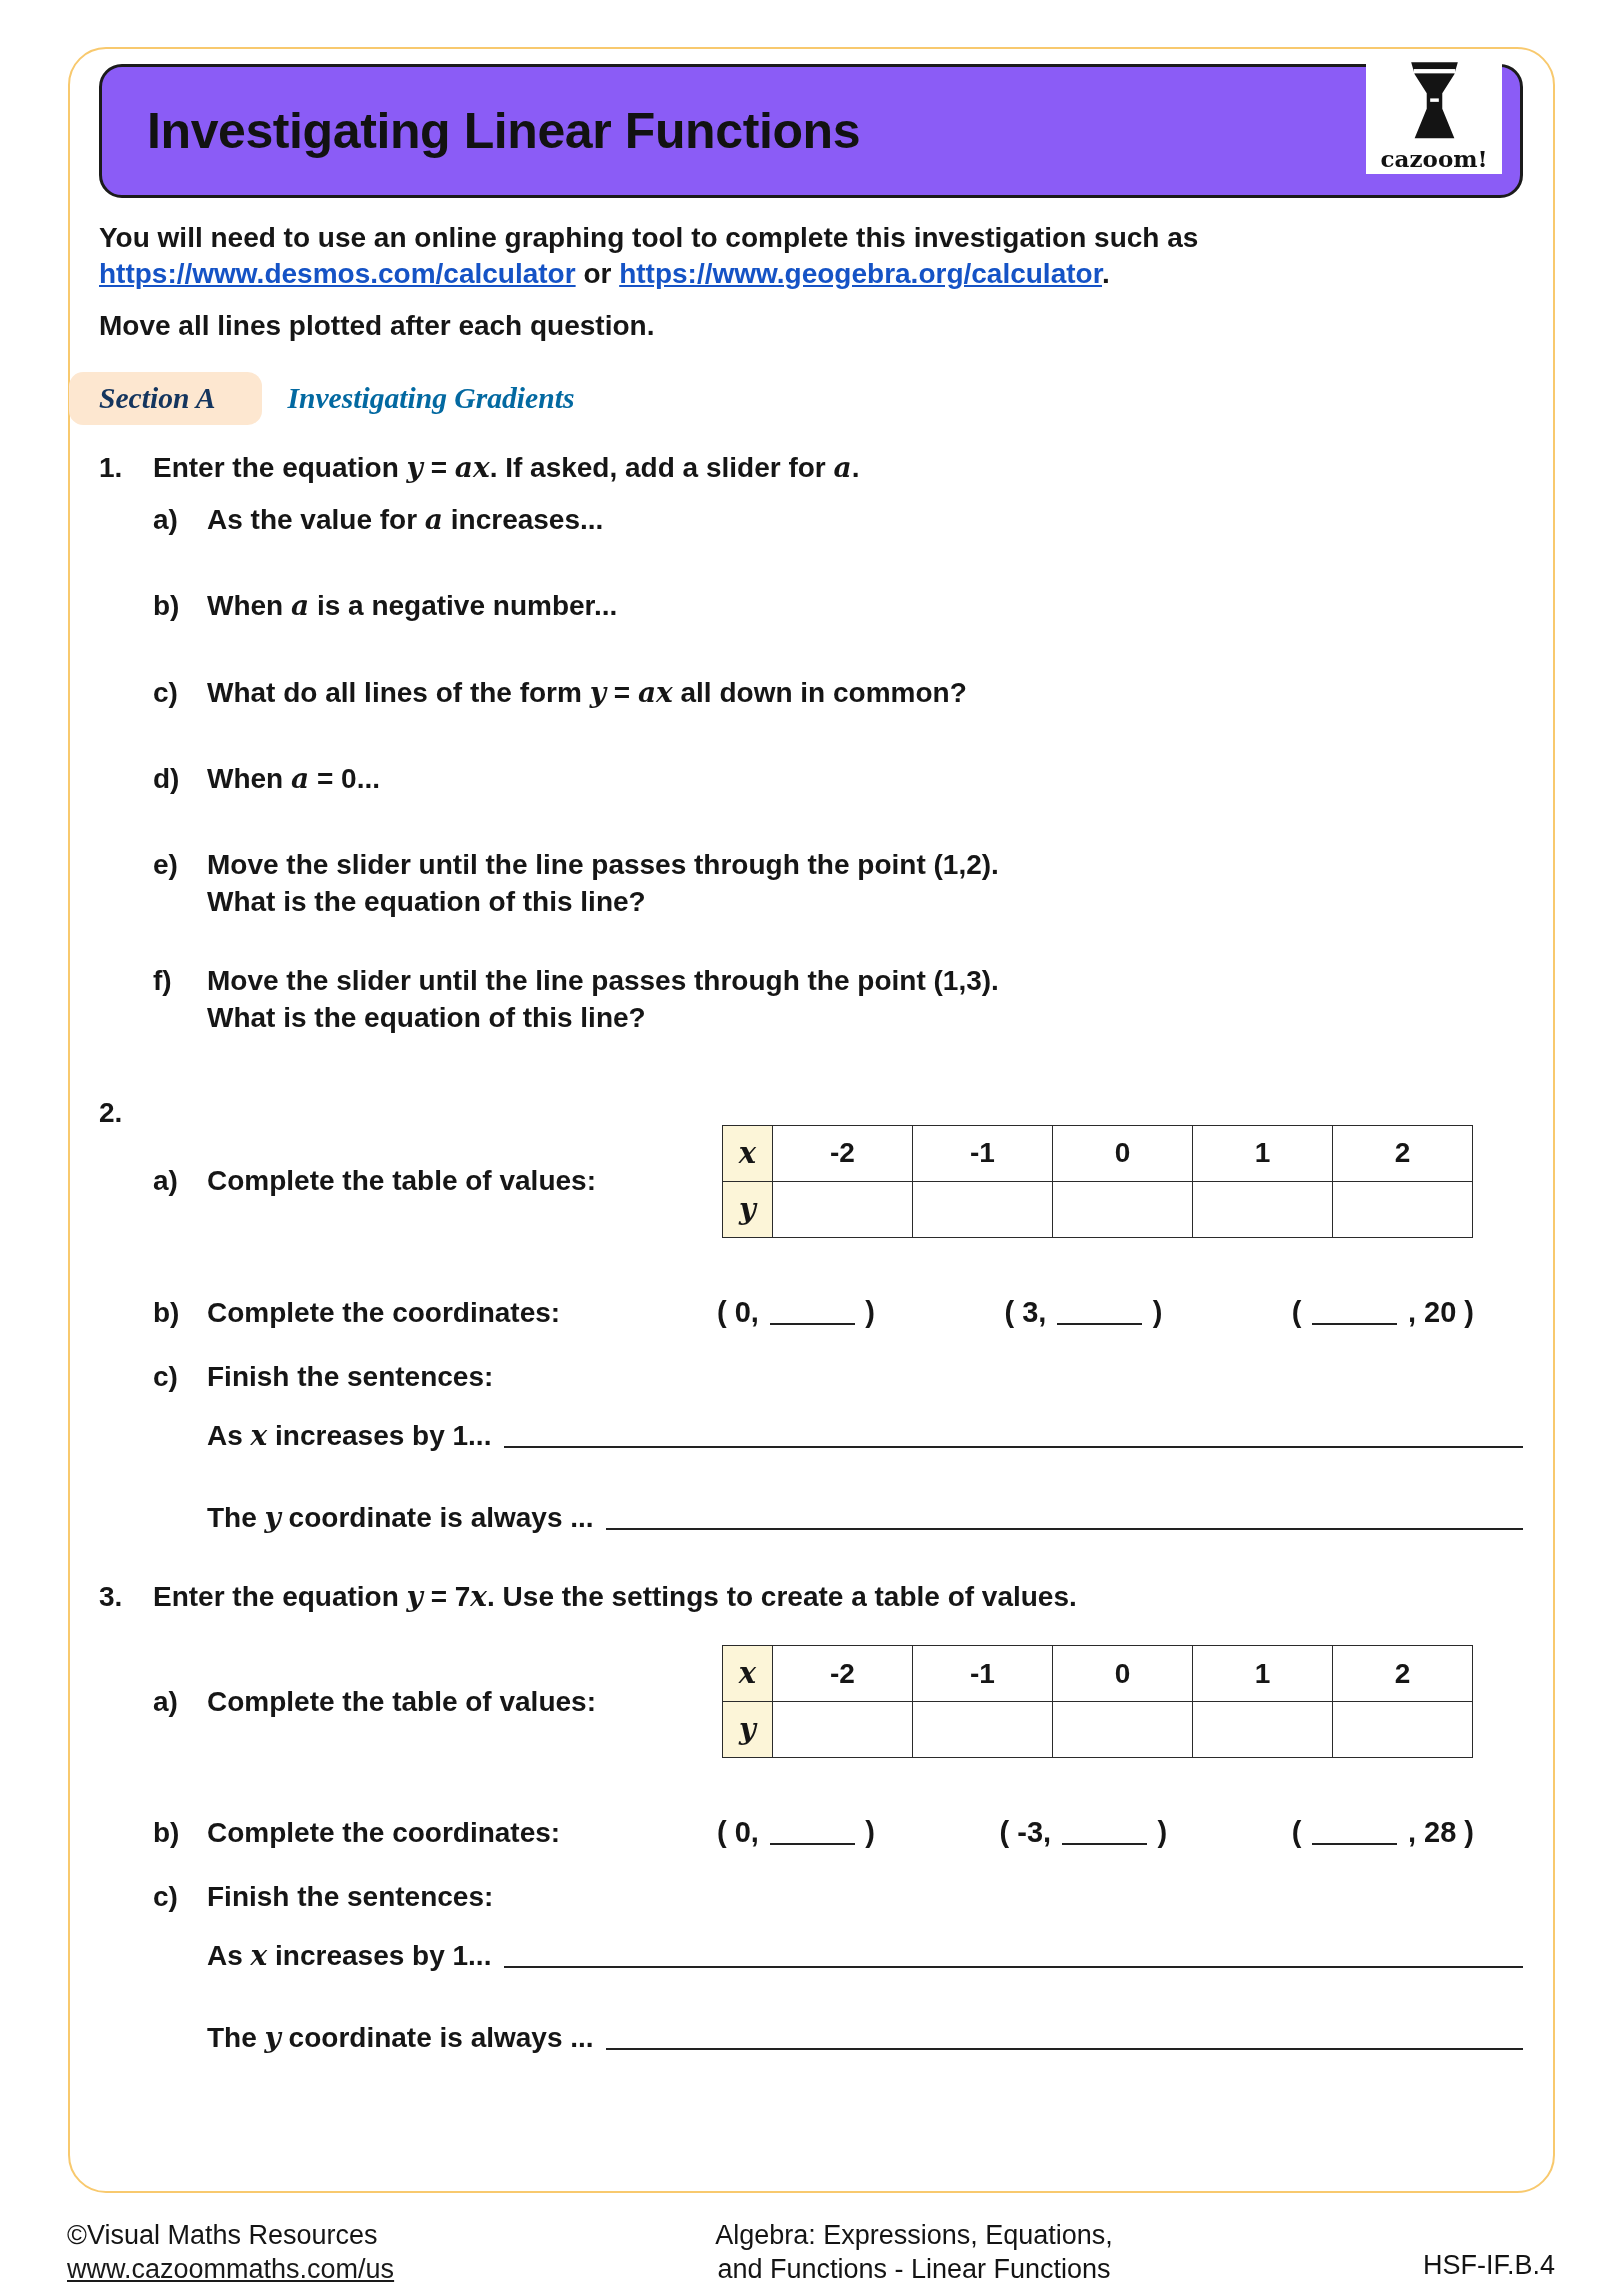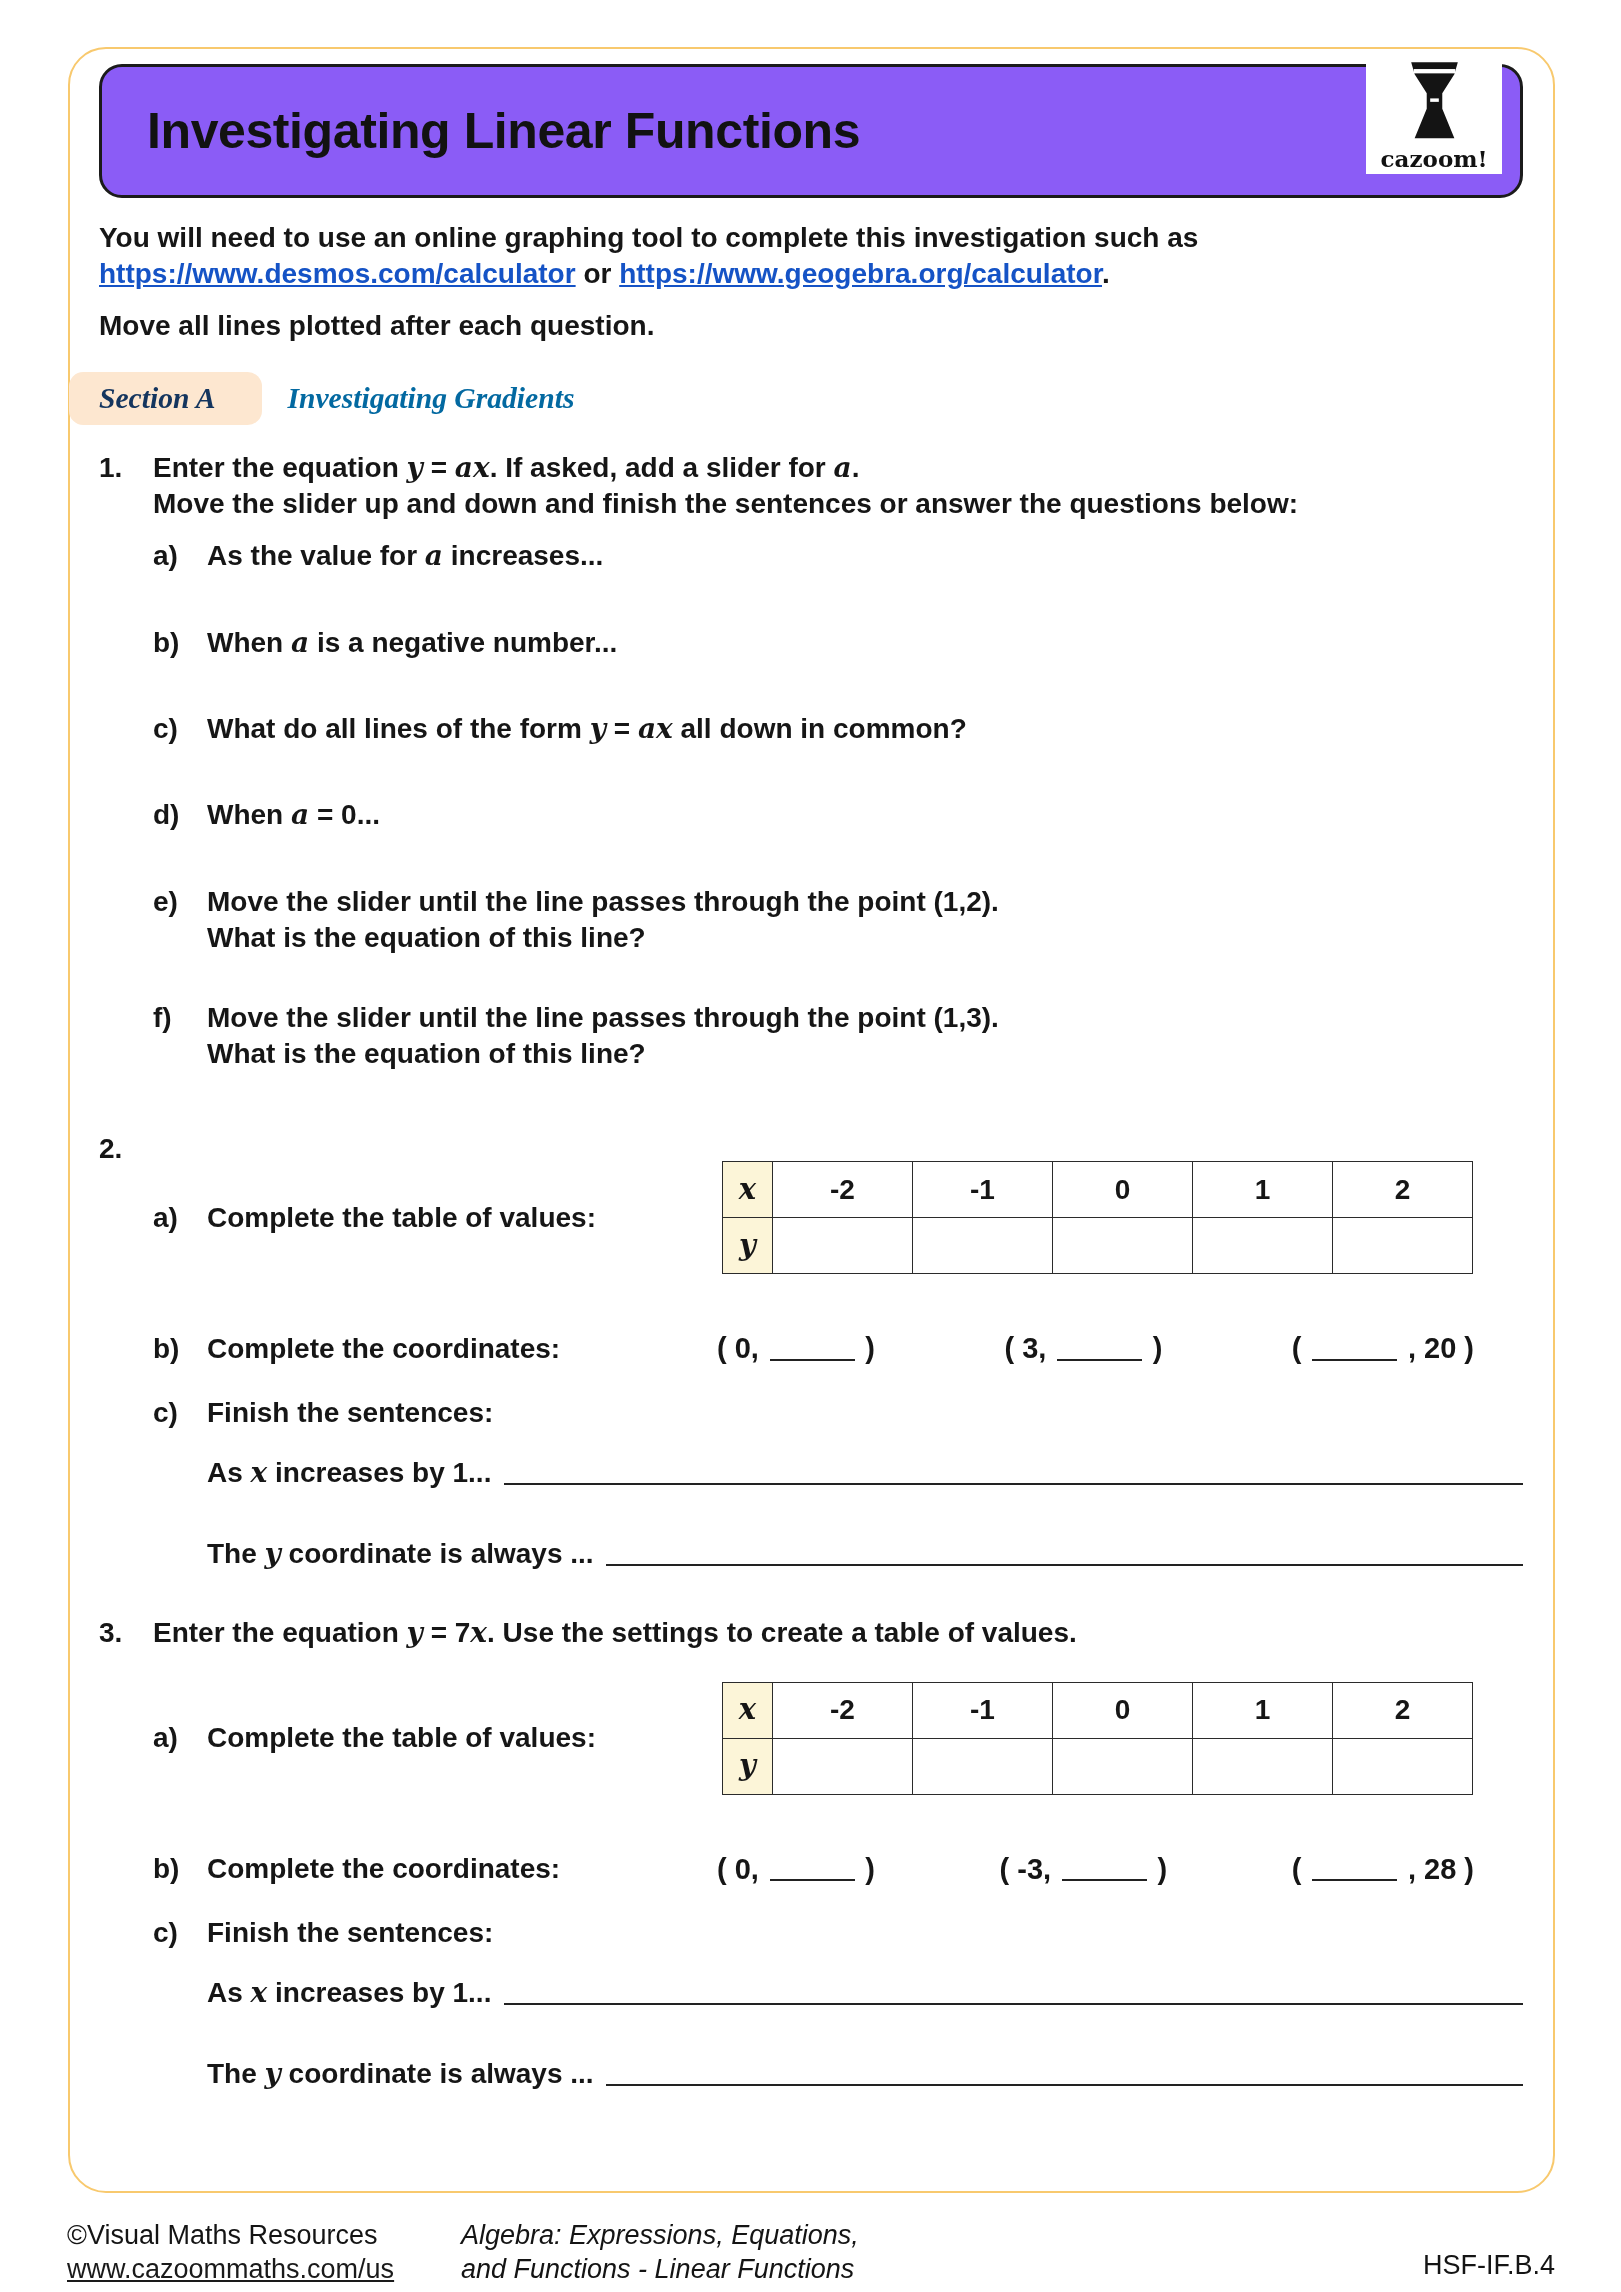--- a/index.html
+++ b/index.html
@@ -167,21 +167,21 @@
     left: 67px; top: 2219px;
     width: 1488px;
     display: flex;
     align-items: flex-end;
     font-weight: normal;
     font-size: 27px;
     line-height: 1.25;
     color: #141414;
   }
   .footer-left { width: 394px; }
-  .footer-center { flex: 1; text-align: left; font-style: italic; }
+  .footer-center { flex: 1; text-align: center; }
   .footer-right { width: 188px; text-align: right; padding-bottom: 3.6px; }
   .footer-left a { color: #1a1a1a; }
 </style>
 </head>
 <body>
 
 <div class="frame"></div>
 
 <div class="content">
 
@@ -206,21 +206,20 @@
 
   <div class="section-row">
     <span class="section-label">Section A</span>
     <span class="section-title">Investigating Gradients</span>
   </div>
 
   <div class="q" id="q1">
     <div class="q-num">1.</div>
     <div class="q-body">
       <div><span>Enter the equation </span><span class="math">y</span><span> = </span><span class="math">ax</span><span>. If asked, add a slider for </span><span class="math">a</span><span>.</span></div>
-      <div>Move the slider up and down and finish the sentences or answer the questions below:</div>
 
       <div class="part part-first">
         <div class="part-label">a)</div>
         <div class="part-body"><span>As the value for </span><span class="math">a</span><span> increases...</span></div>
       </div>
       <div class="part">
         <div class="part-label">b)</div>
         <div class="part-body"><span>When </span><span class="math">a</span><span> is a negative number...</span></div>
       </div>
       <div class="part">

